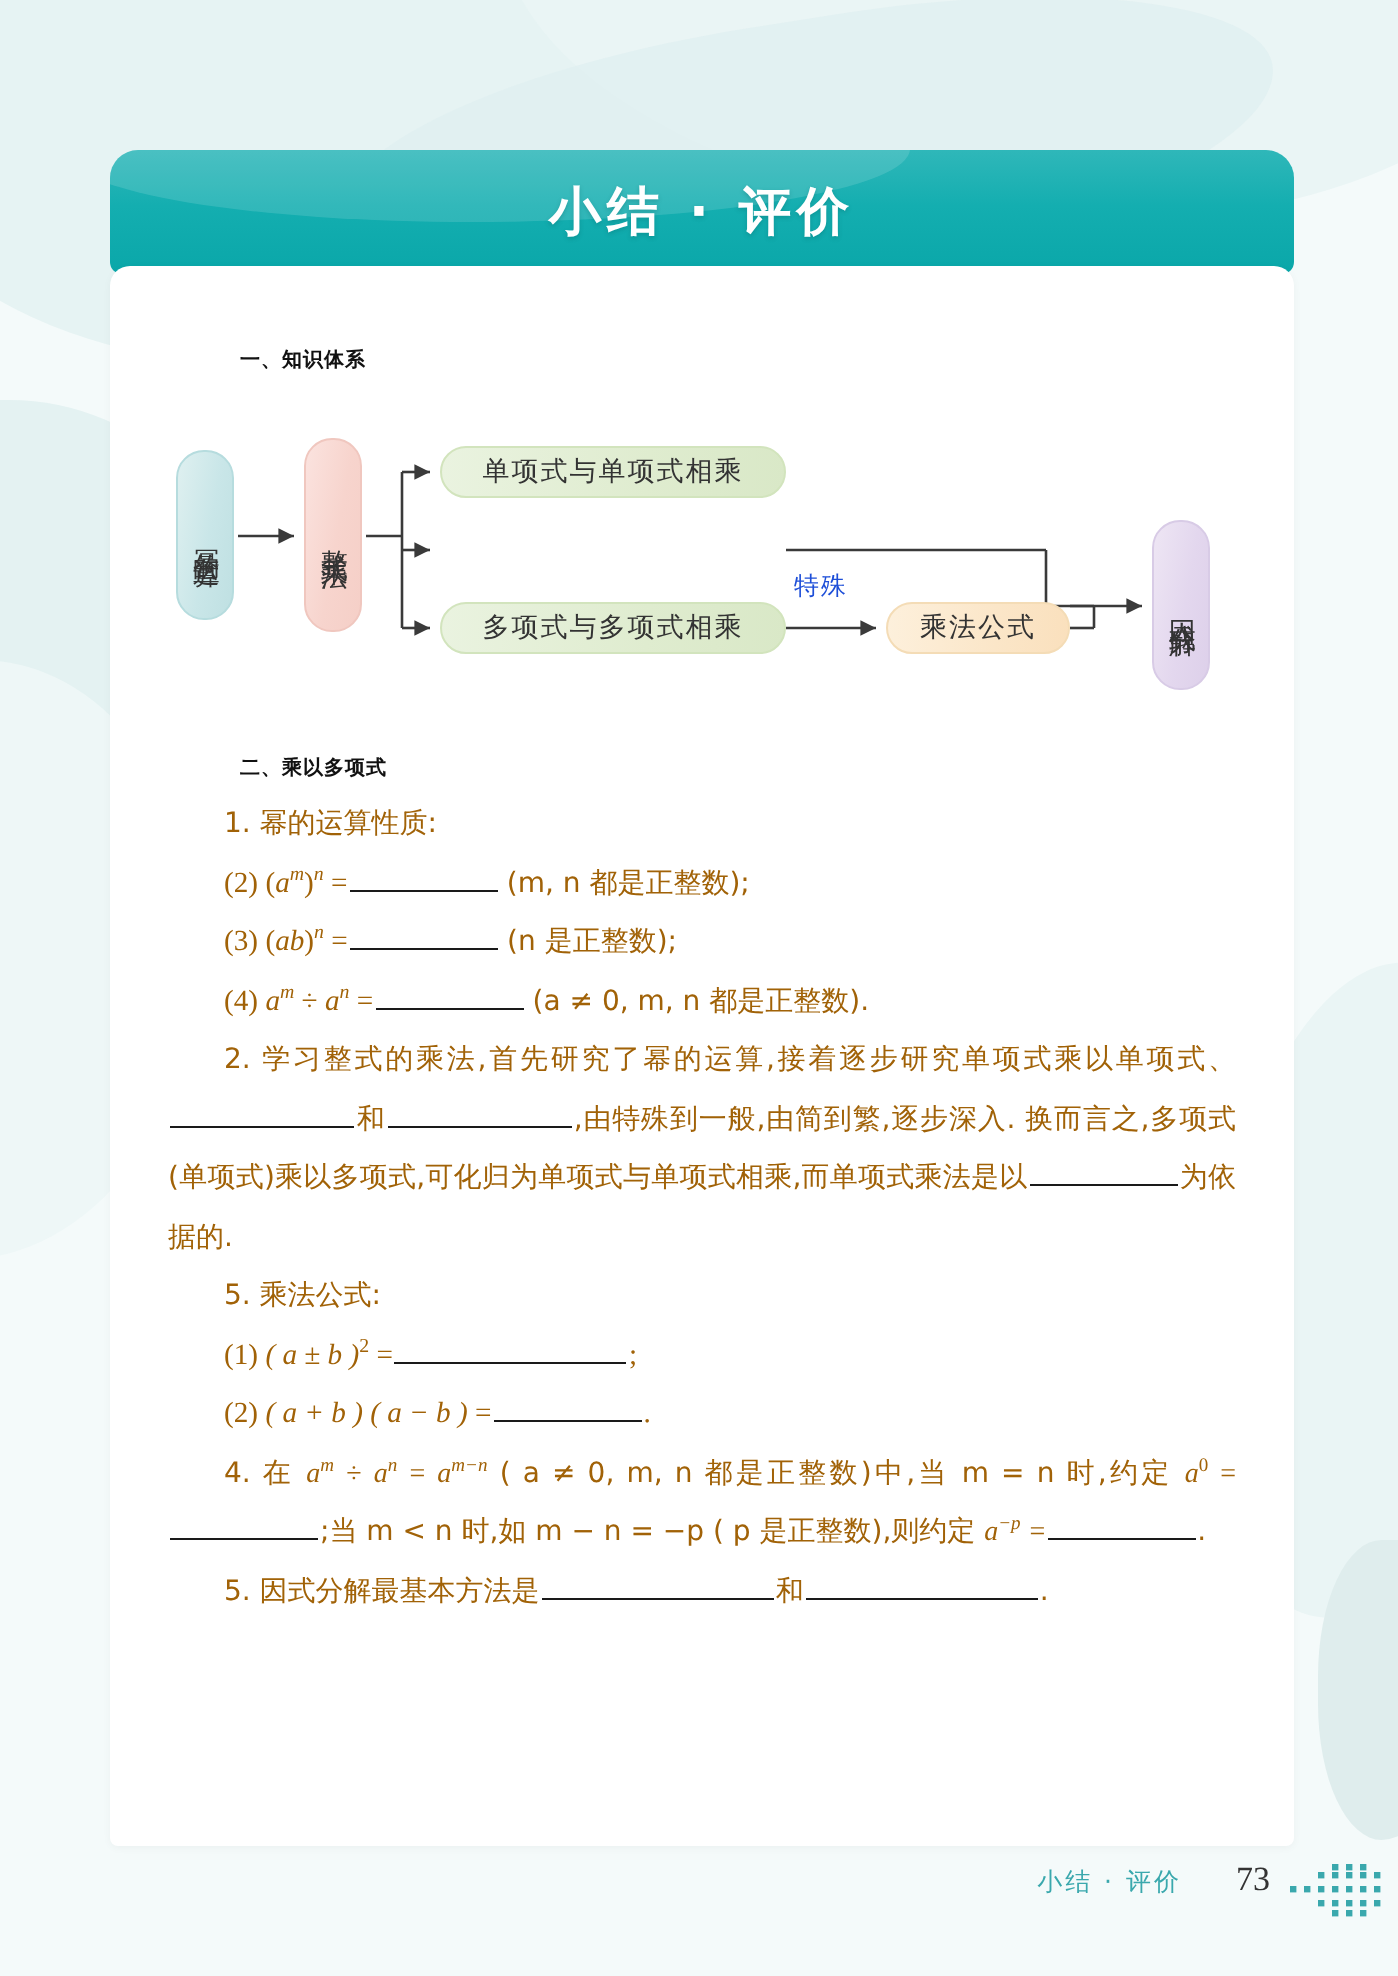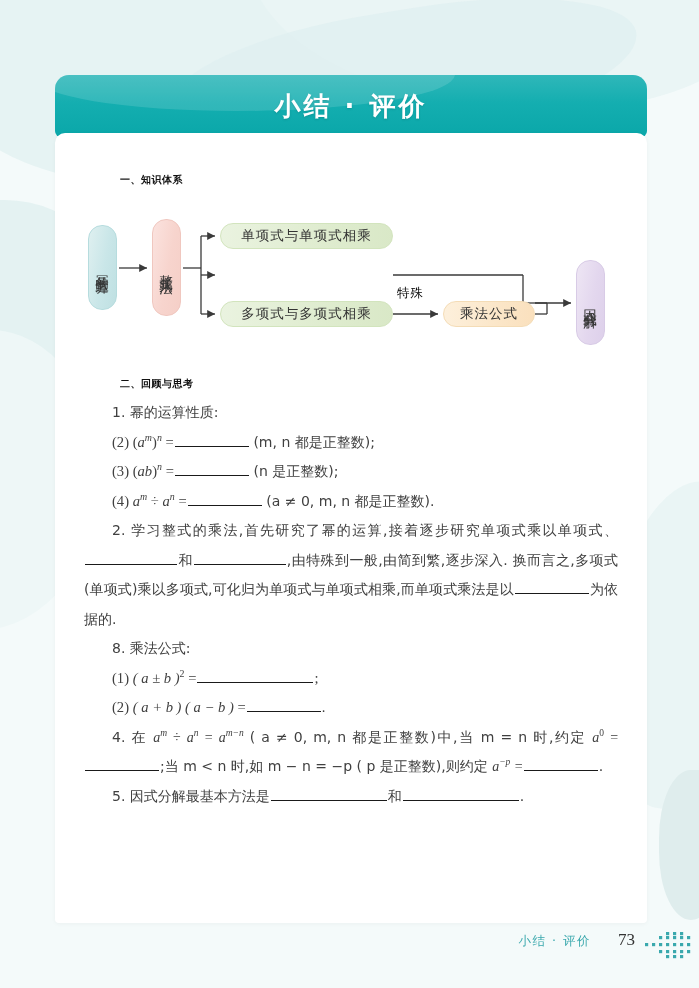--- a/index.html
+++ b/index.html
@@ -195,32 +195,32 @@
   #flow-svg {
     position: absolute;
     left: 0; top: 0;
     width: 592px; height: 155px;
   }
   .lbl-special {
     position: absolute;
     left: 342px; top: 80px;
     font-family: "DejaVu Sans", "Liberation Sans", sans-serif;
     font-size: 12.5px;
-    color: #000000;
+    color: #1d4ed8;
     letter-spacing: 1px;
   }
 
   
   #body-text {
     position: absolute;
     left: 84px;
     top: 398px;
     width: 534px;
     font-size: 14.6px;
-    color: #404040;
+    color: #a16207;
     line-height: 29.5px;
   }
   .ln { white-space: nowrap; }
   .indent { padding-left: 28px; }
   .cn {
     font-family: "DejaVu Sans", "Liberation Sans", sans-serif;
     font-size: 14px;
   }
   .mi {
     font-family: "Liberation Serif", "DejaVu Serif", serif;
@@ -341,21 +341,21 @@
 
   <div class="node n-green n-g1">单项式与单项式相乘</div>
   <div class="node n-green n-g3">多项式与多项式相乘</div>
 
   <div class="lbl-special">特殊</div>
 
   <div class="node n-formula">乘法公式</div>
   <div class="node vert n-factor">因式分解</div>
 </div>
 
-<div id="head-2" class="sec-head">二、回顾与思考</div>
+<div id="head-2" class="sec-head">二、乘以多项式</div>
 
 <div id="body-text">
 
   <div class="ln indent cn">1. 幂的运算性质:</div>
 
 
   <div class="ln indent">
     <span class="mn">(2)</span>
     <span class="op">(</span><span class="mi">a</span><sup class="mi">m</sup><span class="op">)</span><sup class="mi">n</sup>
     <span class="op">=</span><span class="blank b-md"></span>
@@ -375,21 +375,21 @@
     <span class="op">÷</span>
     <span class="mi">a</span><sup class="mi">n</sup>
     <span class="op">=</span><span class="blank b-md"></span>
     <span class="cn">(a ≠ 0, m, n 都是正整数).</span>
   </div>
 
   <div class="para cn">
     <span>2. 学习整式的乘法,首先研究了幂的运算,接着逐步研究单项式乘以单项式、</span><span class="blank b-lg"></span><span>和</span><span class="blank b-lg"></span><span>,由特殊到一般,由简到繁,逐步深入. 换而言之,多项式(单项式)乘以多项式,可化归为单项式与单项式相乘,而单项式乘法是以</span><span class="blank b-md"></span><span>为依据的.</span>
   </div>
 
-  <div class="ln indent cn">8. 乘法公式:</div>
+  <div class="ln indent cn">5. 乘法公式:</div>
 
   <div class="ln indent">
     <span class="mn">(1)</span>
     <span class="mi">( a ± b )</span><sup class="mn">2</sup>
     <span class="op">=</span><span class="blank b-xl"></span><span class="mn">;</span>
   </div>
 
   <div class="ln indent">
     <span class="mn">(2)</span>
     <span class="mi">( a + b ) ( a − b )</span>

